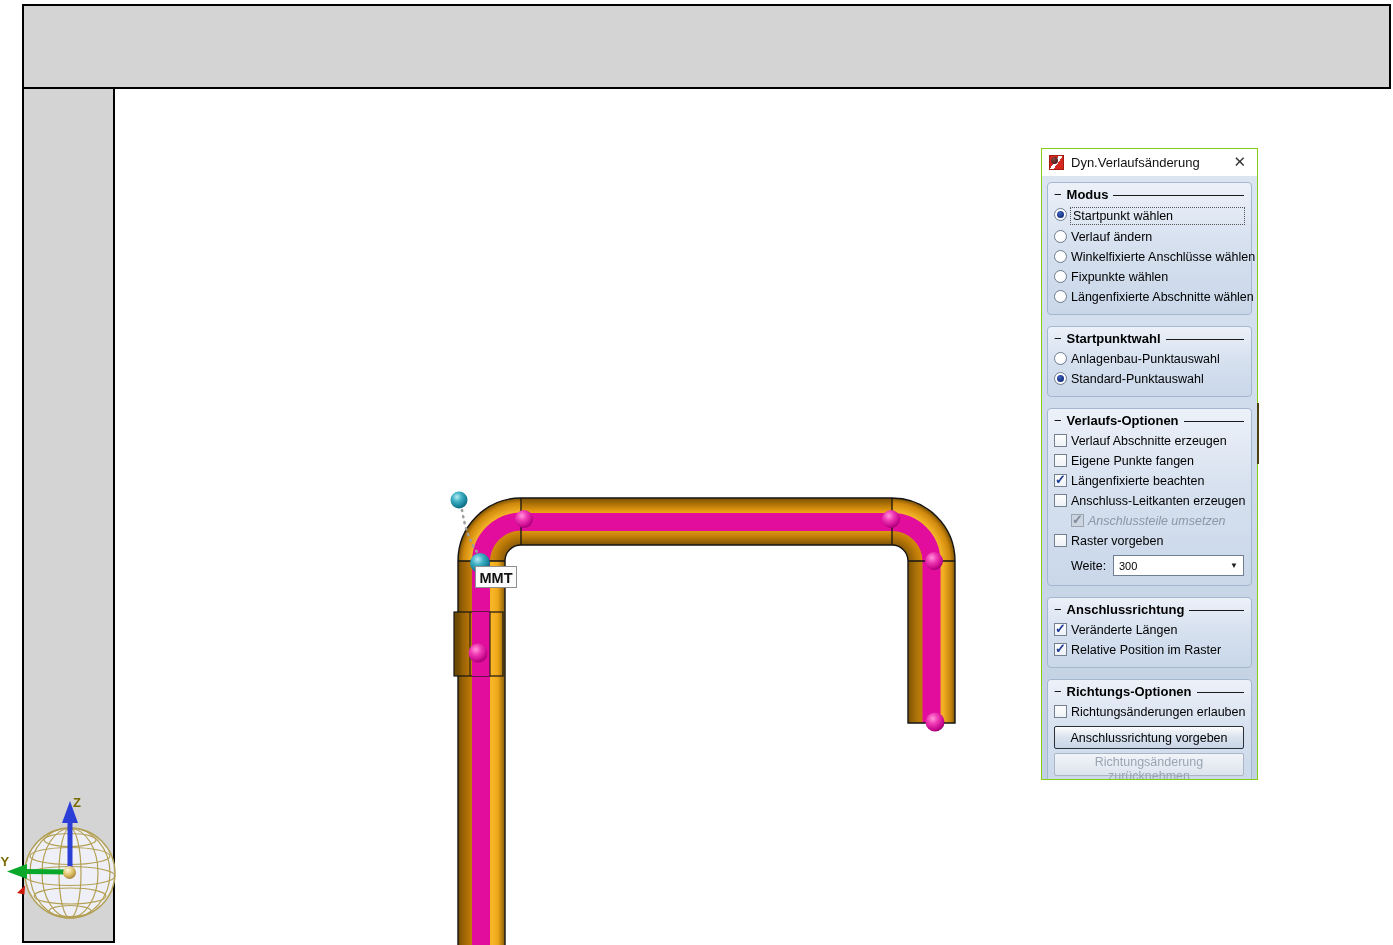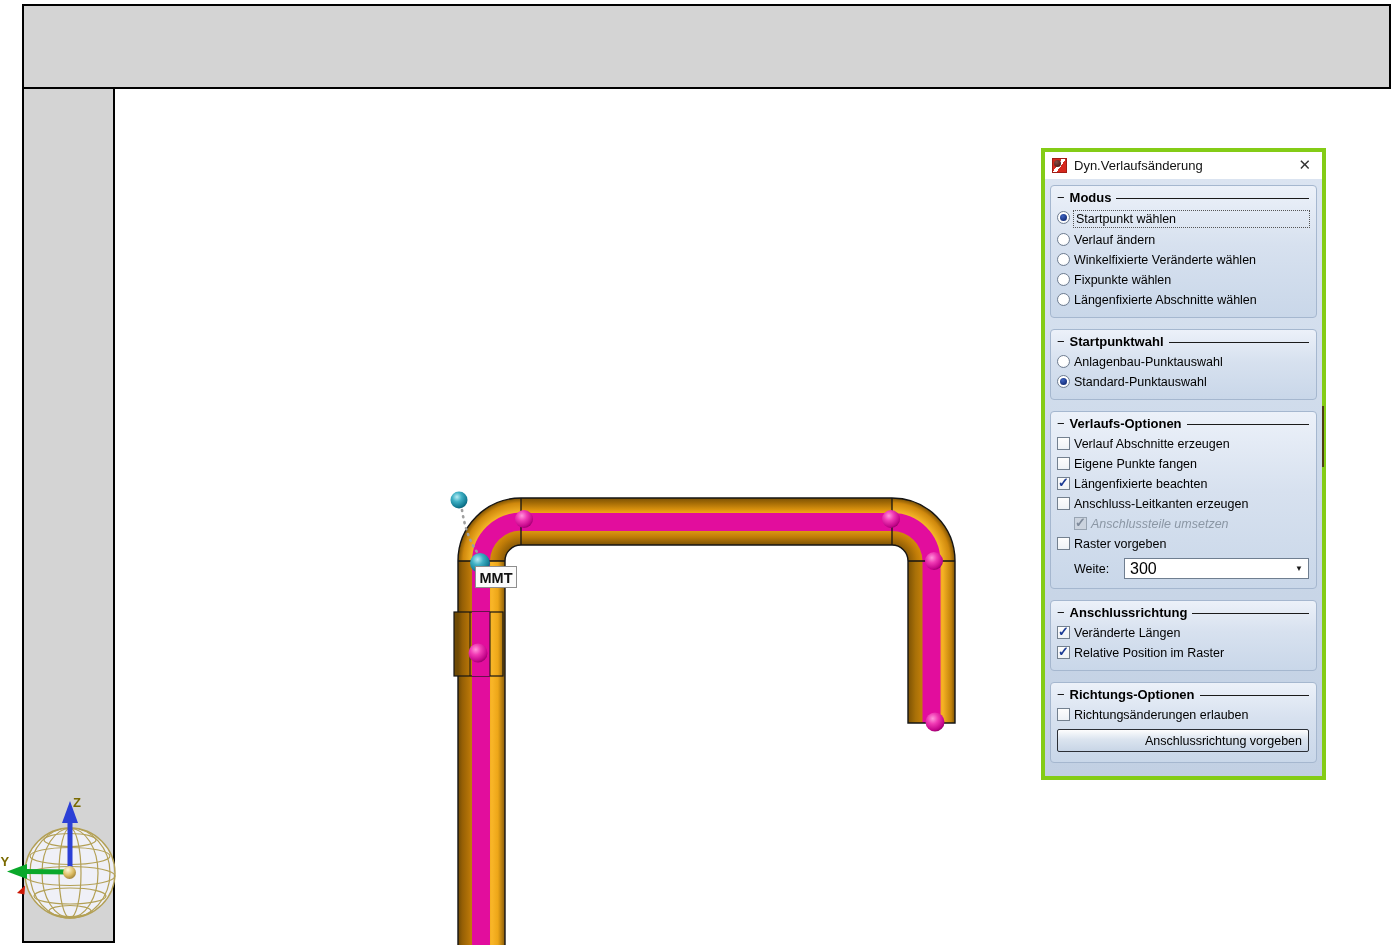--- a/index.html
+++ b/index.html
@@ -10,22 +10,22 @@
   .top-toolbar{position:absolute;left:22px;top:4px;width:1369px;height:85px;
     background:#d4d4d4;border:2px solid #000;box-sizing:border-box;}
   .left-sidebar{position:absolute;left:22px;top:89px;width:93px;height:854px;
     background:#d4d4d4;border-left:2px solid #000;border-right:2px solid #000;
     border-bottom:2px solid #000;box-sizing:border-box;}
 
   
   svg.scene{position:absolute;left:0;top:0;z-index:2;}
 
   
-  .dialog{position:absolute;left:1041px;top:148px;width:285px;height:632px;z-index:3;
-    background:#fff;border:4px solid #84cc16;box-sizing:border-box;font-size:13px;color:#000;}
+  .dialog{position:absolute;left:1041px;top:148px;width:217px;height:632px;z-index:3;
+    background:#fff;border:1px solid #84cc16;box-sizing:border-box;font-size:13px;color:#000;}
   .dialog-accent{position:absolute;right:-2px;top:254px;width:3px;height:61px;background:#4d3f12;}
   .titlebar{height:27px;display:flex;align-items:center;gap:7px;padding:0 7px;background:#fff;}
   .dlg-icon{width:15px;height:15px;flex:0 0 15px;position:relative;overflow:hidden;
     background:linear-gradient(125deg,#d6281e 40%,#ffffff 40%,#ffffff 58%,#d6281e 58%);
     border:1px solid #a21c14;box-sizing:border-box;}
   .dlg-icon::after{content:"";position:absolute;left:1px;top:1px;width:7px;height:7px;border-radius:50%;
     background:radial-gradient(circle at 35% 30%,#8a4a44,#3a0f0c);}
   .dlg-title{flex:1;font-size:13px;color:#111;white-space:nowrap;overflow:hidden;}
   .dlg-close{flex:0 0 auto;border:0;background:transparent;font-size:15px;line-height:15px;color:#333;
     padding:1px 4px;cursor:default;font-family:"DejaVu Sans",sans-serif;}
@@ -49,30 +49,30 @@
     border:1px solid #6f7d90;background:radial-gradient(circle at 40% 35%,#ffffff 55%,#dfe6ee);}
   .radio.checked::after{content:"";position:absolute;left:2px;top:2px;width:7px;height:7px;border-radius:50%;
     background:radial-gradient(circle at 38% 32%,#3e63c0,#16307e 70%);}
 
   .check{width:13px;height:13px;flex:0 0 13px;box-sizing:border-box;position:relative;
     border:1px solid #73808f;background:linear-gradient(180deg,#fdfdfd,#eef2f6);}
   .check .mark{position:absolute;left:0px;top:-3px;font-size:13px;font-weight:bold;color:#1c3c95;}
   .check.dis{background:#ccd4df;border-color:#98a4b2;}
   .check.dis .mark{color:#7f8b9c;}
 
-  .weite{display:flex;align-items:center;gap:8px;margin:4px 0 2px 17px;}
+  .weite{display:flex;align-items:center;margin:4px 0 2px 17px;}
   .weite .wlbl{font-size:12.5px;width:42px;}
   .combo{flex:1;height:21px;background:#fff;border:1px solid #6f7e90;display:flex;align-items:center;
     padding:0 5px;box-sizing:border-box;}
-  .combo .val{flex:1;font-size:16px;}
+  .combo .val{flex:1;font-size:11px;}
   .combo .arr{font-size:8px;color:#1a1a1a;}
 
   .btn{display:block;width:100%;height:23px;font-size:12.5px;border-radius:2px;margin:4px 0 3px 0;
     font-family:"Liberation Sans",sans-serif;cursor:default;}
-  .btn.primary{background:linear-gradient(180deg,#fdfdfd,#dbe4ef 45%,#c8d5e6);border:1px solid #2b2f36;color:#000;text-align:right;}
+  .btn.primary{background:linear-gradient(180deg,#fdfdfd,#dbe4ef 45%,#c8d5e6);border:1px solid #2b2f36;color:#000;}
   .btn.off{background:linear-gradient(180deg,#f1f4f9,#dde4ee);border:1px solid #aab6c6;color:#9aa5b4;}
 </style>
 </head>
 <body>
 
 <div class="app">
 
   <div class="top-toolbar"></div>
   <div class="left-sidebar"></div>
 
@@ -233,21 +233,21 @@
         <div class="row">
           <span class="radio checked"></span>
           <span class="lbl grow focus">Startpunkt wählen</span>
         </div>
         <div class="row">
           <span class="radio"></span>
           <span class="lbl">Verlauf ändern</span>
         </div>
         <div class="row">
           <span class="radio"></span>
-          <span class="lbl">Winkelfixierte Veränderte wählen</span>
+          <span class="lbl">Winkelfixierte Anschlüsse wählen</span>
         </div>
         <div class="row">
           <span class="radio"></span>
           <span class="lbl">Fixpunkte wählen</span>
         </div>
         <div class="row">
           <span class="radio"></span>
           <span class="lbl">Längenfixierte Abschnitte wählen</span>
         </div>
       </div>
@@ -335,17 +335,18 @@
         <div class="panel-h">
           <span class="dash">−</span>
           <span>Richtungs-Optionen</span>
           <span class="hline"></span>
         </div>
         <div class="row">
           <span class="check"></span>
           <span class="lbl">Richtungsänderungen erlauben</span>
         </div>
         <button class="btn primary">Anschlussrichtung vorgeben</button>
+        <button class="btn off">Richtungsänderung zurücknehmen</button>
       </div>
 
     </div>
   </div>
 </div>
 
 </body></html>

